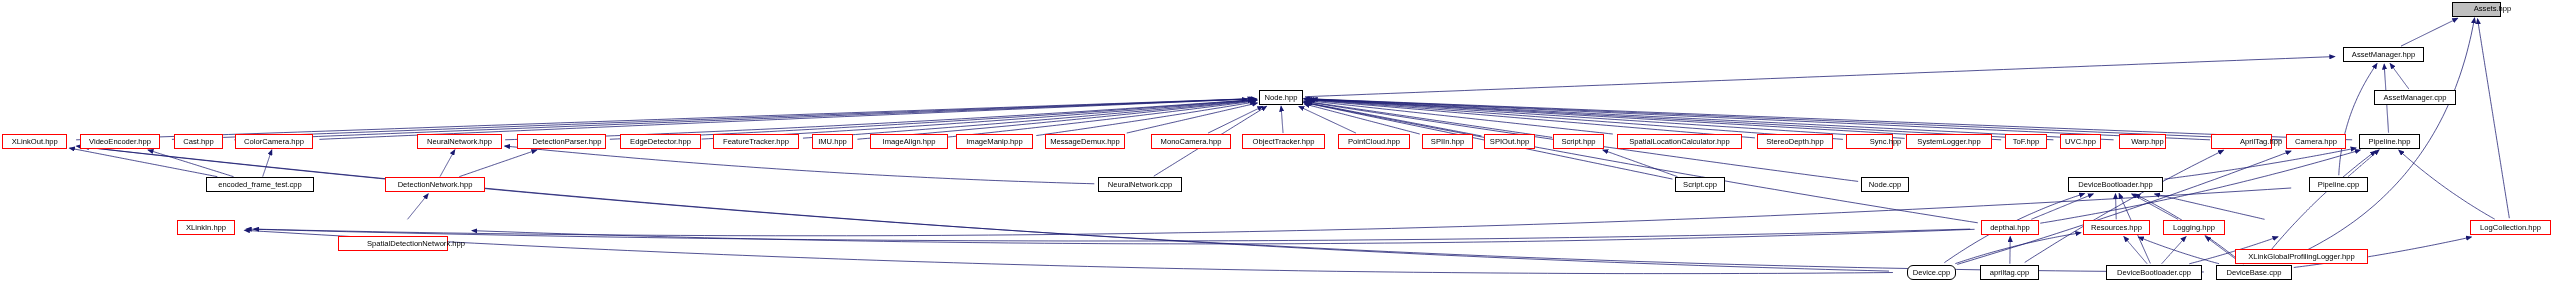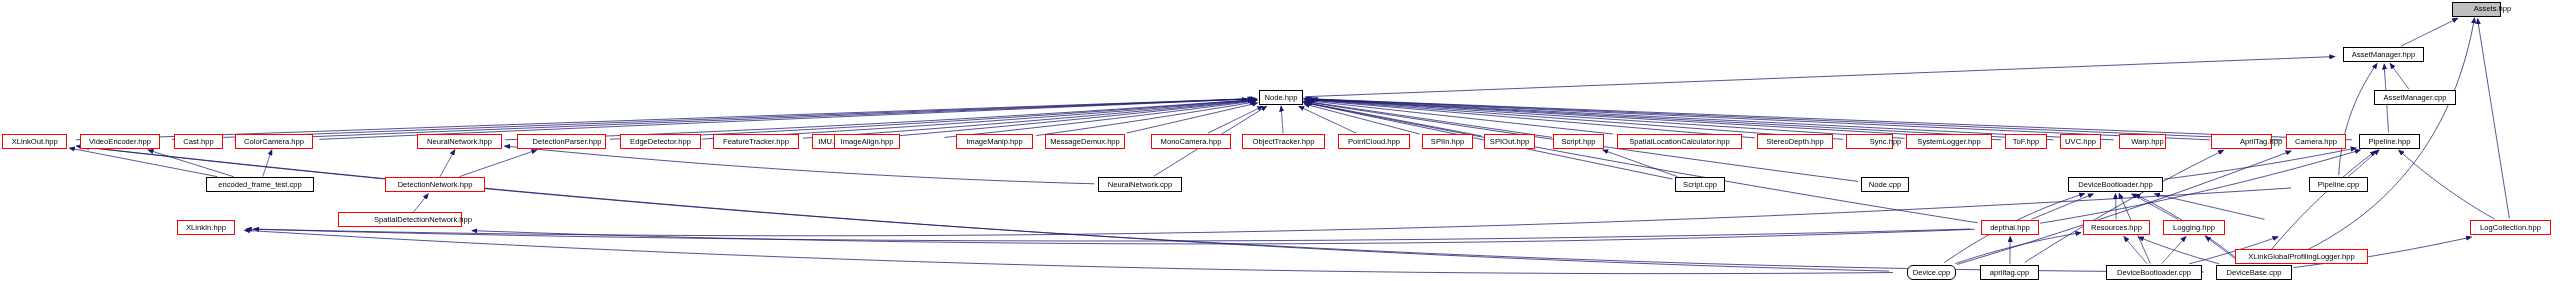--- a/index.html
+++ b/index.html
@@ -129,21 +129,21 @@
       <div class="node plain" style="left: 1259px; top: 90px; width: 44px;">Node.hpp</div>
       <div class="node red" style="left: 2.3px; top: 134px; width: 65px;">XLinkOut.hpp</div>
       <div class="node red" style="left: 80px; top: 134px; width: 80px;">VideoEncoder.hpp</div>
       <div class="node red" style="left: 174px; top: 134px; width: 49px;">Cast.hpp</div>
       <div class="node red" style="left: 235px; top: 134px; width: 78px;">ColorCamera.hpp</div>
       <div class="node red" style="left: 417px; top: 134px; width: 85px;">NeuralNetwork.hpp</div>
       <div class="node red" style="left: 517px; top: 134px; width: 89px; padding-left: 11px;">DetectionParser.hpp</div>
       <div class="node red" style="left: 620px; top: 134px; width: 81px;">EdgeDetector.hpp</div>
       <div class="node red" style="left: 713px; top: 134px; width: 86px;">FeatureTracker.hpp</div>
       <div class="node red" style="left: 812px; top: 134px; width: 41px;">IMU.hpp</div>
-      <div class="node red" style="left: 834px; top: 134px; width: 66px;">ImageAlign.hpp</div>
+      <div class="node red" style="left: 870px; top: 134px; width: 78px;">ImageAlign.hpp</div>
       <div class="node red" style="left: 956px; top: 134px; width: 77px;">ImageManip.hpp</div>
       <div class="node red" style="left: 1045px; top: 134px; width: 80px;">MessageDemux.hpp</div>
       <div class="node red" style="left: 1151px; top: 134px; width: 80px;">MonoCamera.hpp</div>
       <div class="node red" style="left: 1242px; top: 134px; width: 83px;">ObjectTracker.hpp</div>
       <div class="node red" style="left: 1338px; top: 134px; width: 72px;">PointCloud.hpp</div>
       <div class="node red" style="left: 1422px; top: 134px; width: 51px;">SPIIn.hpp</div>
       <div class="node red" style="left: 1484px; top: 134px; width: 51px;">SPIOut.hpp</div>
       <div class="node red" style="left: 1553px; top: 134px; width: 51px;">Script.hpp</div>
       <div class="node red" style="left: 1617px; top: 134px; width: 125px;">SpatialLocationCalculator.hpp</div>
       <div class="node red" style="left: 1757px; top: 134px; width: 76px;">StereoDepth.hpp</div>
@@ -156,21 +156,21 @@
       <div class="node red" style="left: 2286px; top: 134px; width: 60px;">Camera.hpp</div>
       <div class="node plain" style="left: 2359px; top: 134px; width: 61px;">Pipeline.hpp</div>
       <div class="node plain" style="left: 206px; top: 177px; width: 108px;">encoded_frame_test.cpp</div>
       <div class="node red" style="left: 385px; top: 177px; width: 100px;">DetectionNetwork.hpp</div>
       <div class="node plain" style="left: 1098px; top: 177px; width: 84px;">NeuralNetwork.cpp</div>
       <div class="node plain" style="left: 1675px; top: 177px; width: 50px;">Script.cpp</div>
       <div class="node plain" style="left: 1861px; top: 177px; width: 48px;">Node.cpp</div>
       <div class="node plain" style="left: 2068px; top: 177px; width: 95px;">DeviceBootloader.hpp</div>
       <div class="node plain" style="left: 2309px; top: 177px; width: 59px;">Pipeline.cpp</div>
       <div class="node red" style="left: 177px; top: 220px; width: 58px;">XLinkIn.hpp</div>
-      <div class="node red" style="left: 338px; top: 212px; width: 124px; padding-left: 46px;">SpatialDetectionNetwork.hpp</div>
+      <div class="node red" style="left: 338px; top: 236px; width: 110px; padding-left: 46px;">SpatialDetectionNetwork.hpp</div>
       <div class="node red" style="left: 1981px; top: 220px; width: 58px;">depthai.hpp</div>
       <div class="node red" style="left: 2083px; top: 220px; width: 67px;">Resources.hpp</div>
       <div class="node red" style="left: 2163px; top: 220px; width: 62px;">Logging.hpp</div>
       <div class="node red" style="left: 2235px; top: 220px; width: 133px; margin-top: 29px;">XLinkGlobalProfilingLogger.hpp</div>
       <div class="node red" style="left: 2470px; top: 220px; width: 81px;">LogCollection.hpp</div>
       <div class="node plain" style="left: 1907px; top: 265px; width: 49px; border-radius: 6px;">Device.cpp</div>
       <div class="node plain" style="left: 1980px; top: 265px; width: 59px;">apriltag.cpp</div>
       <div class="node plain" style="left: 2106px; top: 265px; width: 96px;">DeviceBootloader.cpp</div>
       <div class="node plain" style="left: 2216px; top: 265px; width: 76px;">DeviceBase.cpp</div>
     </div>

